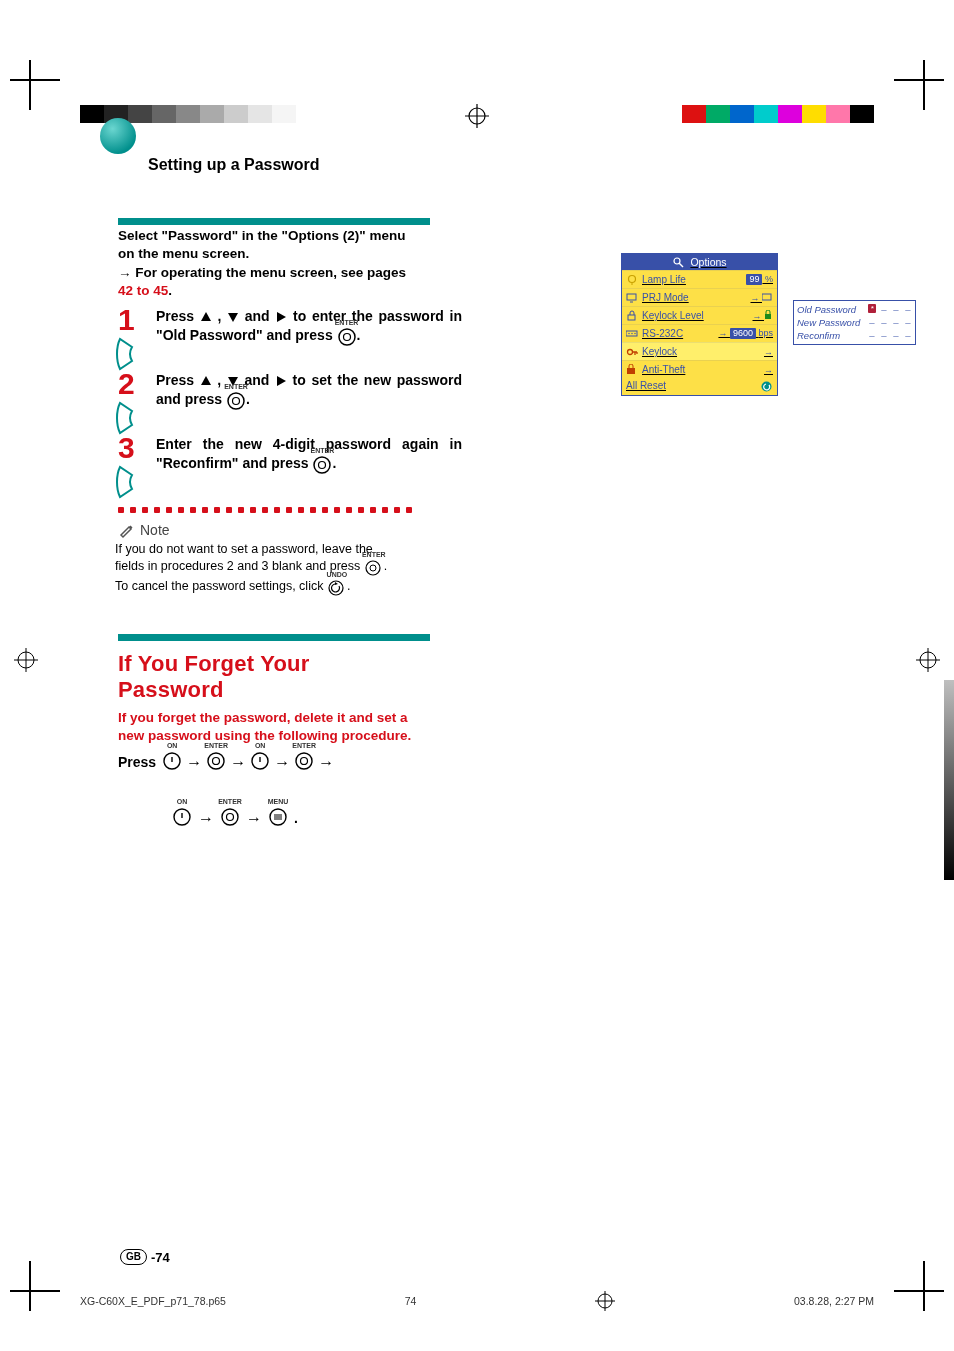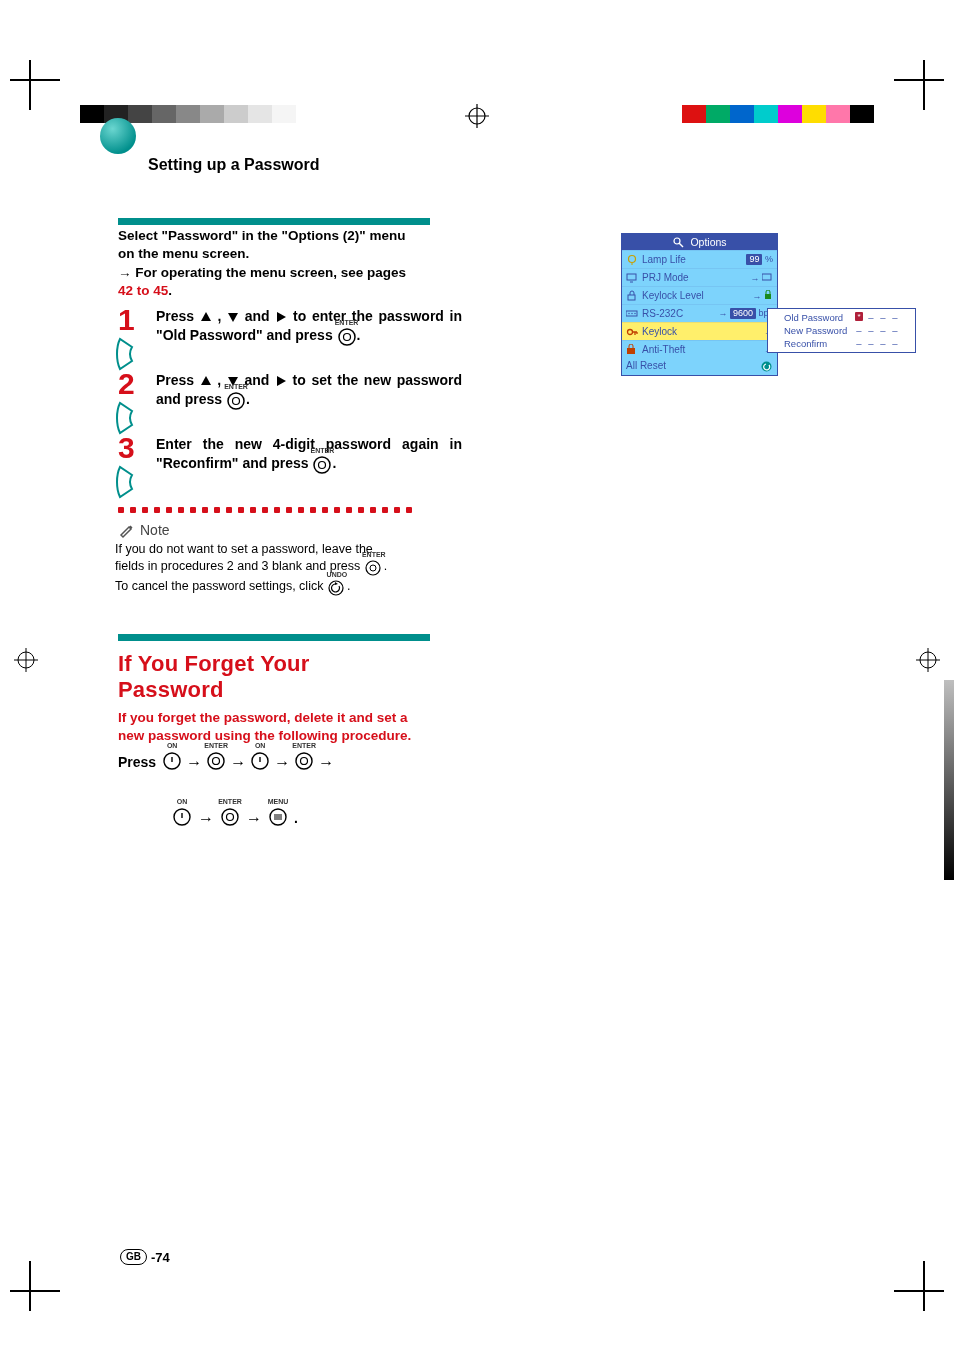--- a/index.html
+++ b/index.html
@@ -90,23 +90,23 @@
   .dots-row .d { width:6px; height:6px; background:#d60f1a; border-radius:1px; }
   .note-head {
     margin:6px 0 2px 40px; display:flex; align-items:center; gap:4px;
     font-size:14px; color:#444;
   }
   .note-text {
     margin:2px 0 0 37px; width:278px; font-size:12.5px; line-height:1.35;
   }
   
   .osd {
-    position:absolute; right:108px; top:133px;
+    position:absolute; right:108px; top:153px;
     width:155px; font-size:10px;
-    border:1px solid #3850a8; background:#7dd3fc;
+    border:1px solid #3850a8; background:#fde047;text-decoration:underline;
   }
   .osd-head {
     background:#3850a8; color:#fff; text-align:center;
     padding:2px 0; display:flex; align-items:center; justify-content:center; gap:6px;
     font-size:10.5px;
   }
   .osd-row {
     display:flex; align-items:center; gap:4px;
     padding:1px 4px; height:15px;
     color:#3850a8;
@@ -114,25 +114,26 @@
   }
   .osd-row .lbl  { flex:1; white-space:nowrap; }
   .osd-row .val  { white-space:nowrap; font-size:9px;margin-left:20px; }
   .osd-row .icon { width:12px; height:12px; display:inline-block; }
   .pill { background:#3850a8; color:#fff; padding:0 3px; border-radius:1px; font-size:9px; display:inline-block; line-height:11px; vertical-align:middle;}
   .hl   { background:#ffef6b; }
   .osd-row.hl .lbl { color:#3850a8; }
   .osd .reset-row { display:flex; justify-content:space-between; padding:2px 4px; color:#3850a8;gap:22px;}
   
   .pw-box {
-    position:absolute; right:-30px; top:208px;
+    position:absolute; right:-30px; top:200px;
     width:115px; font-size:9.5px;
     border:1px solid #3850a8; background:#fff;
-    padding:2px 16px;
+    padding:2px 3px;
     color:#3850a8;
+    font-style:italic;
   }
   .pw-line { display:flex; align-items:center; gap:4px; padding:1px 0; white-space:nowrap;}
   .pw-line .cells { display:flex; gap:4px; margin-left:auto;}
   .cell { width:8px; text-align:center; }
   .cell.filled { background:#b0203a; color:#fff; border-radius:1px; height:9px; line-height:9px; font-size:8px;}
   
   .page-num {
     position:absolute; left:120px; bottom:86px;
     font-size:13px; font-weight:bold;
     display:flex; align-items:center; gap:4px;
@@ -525,20 +526,29 @@
       </div>
     </div>
 
   </div>
 
   <div class="page-num">
     <span class="gb-badge">GB</span>
     <span>-74</span>
   </div>
 
+  <div class="foot">
+    <span>XG-C60X_E_PDF_p71_78.p65</span>
+    <span>74</span>
+    <svg width="20" height="20">
+        <circle cx="10" cy="10" r="7" fill="none" stroke="#000"></circle>
+        <path d="M0 10 H20 M10 0 V20" stroke="#000"></path>
+      </svg>
+    <span>03.8.28, 2:27 PM</span>
+  </div>
 
   <div class="bot-marks">
     <svg class="bot-left" viewBox="0 0 60 60">
         <path d="M60 30 H10 M30 0 V50" stroke="#000" stroke-width="2" fill="none"></path>
       </svg>
     <svg class="bot-right" viewBox="0 0 60 60">
         <path d="M0 30 H50 M30 0 V50" stroke="#000" stroke-width="2" fill="none"></path>
       </svg>
   </div>
 

